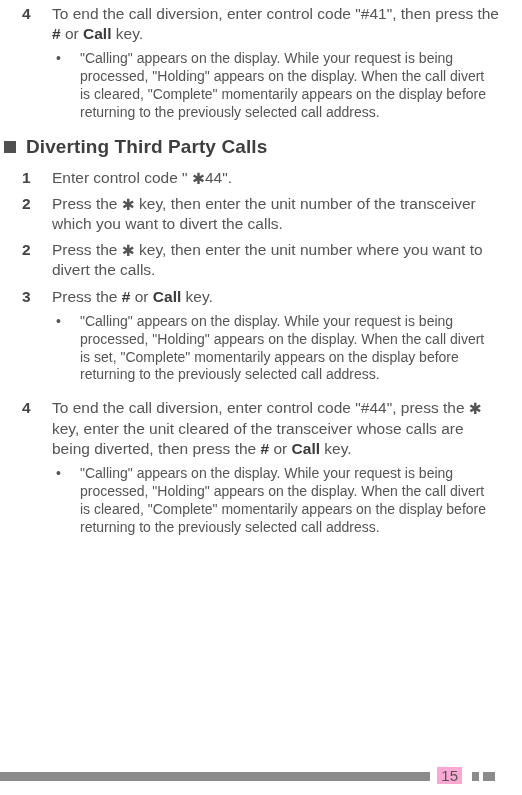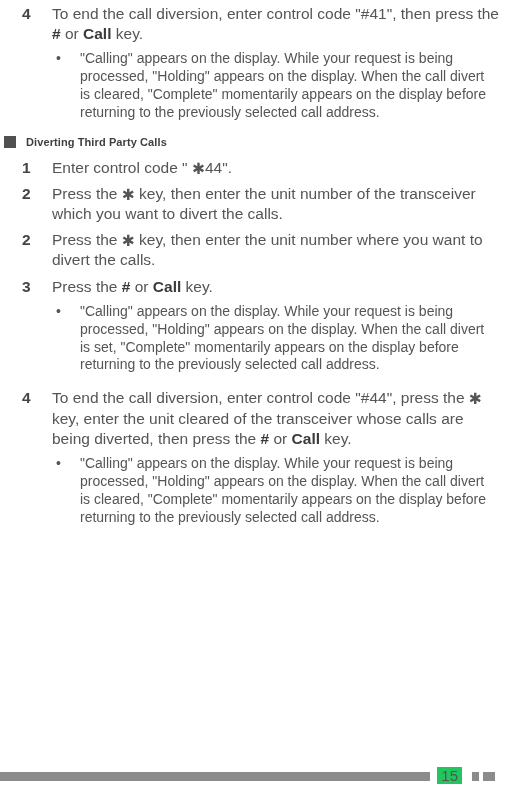--- a/index.html
+++ b/index.html
@@ -43,21 +43,21 @@
   .bullet-mark {
     flex: 0 0 28px;
     text-align: left;
     padding-left: 4px;
   }
   .bullet-body { flex: 1; padding-right: 2px; }
   .section-head {
     display: flex;
     align-items: center;
     margin: 2px 0 10px -18px;
-    font-size: 11px;
+    font-size: 19px;
     color: #3f3f3f;
   }
   .sq {
     width: 12px; height: 12px; background: #505050;
     margin-right: 10px;
     flex: 0 0 12px;
   }
   .section-title {
     font-weight: bold;
     letter-spacing: 0.1px;
@@ -90,21 +90,21 @@
     background: #8b8b8b;
   }
   .seg1 { left: 472px; width: 7px; }
   .seg2 { left: 483px; width: 12px; }
   .pagenum {
     position: absolute;
     right: 60px;
     bottom: -3px;
     font-size: 15px;
     color: #555;
-    background: #22c55e;
+    background: #f9a8d4;
     padding: 0 4px;
     margin-top: 7px;
   }
 </style>
 </head>
 <body>
 
 <div class="page">
 
   <div class="step">

